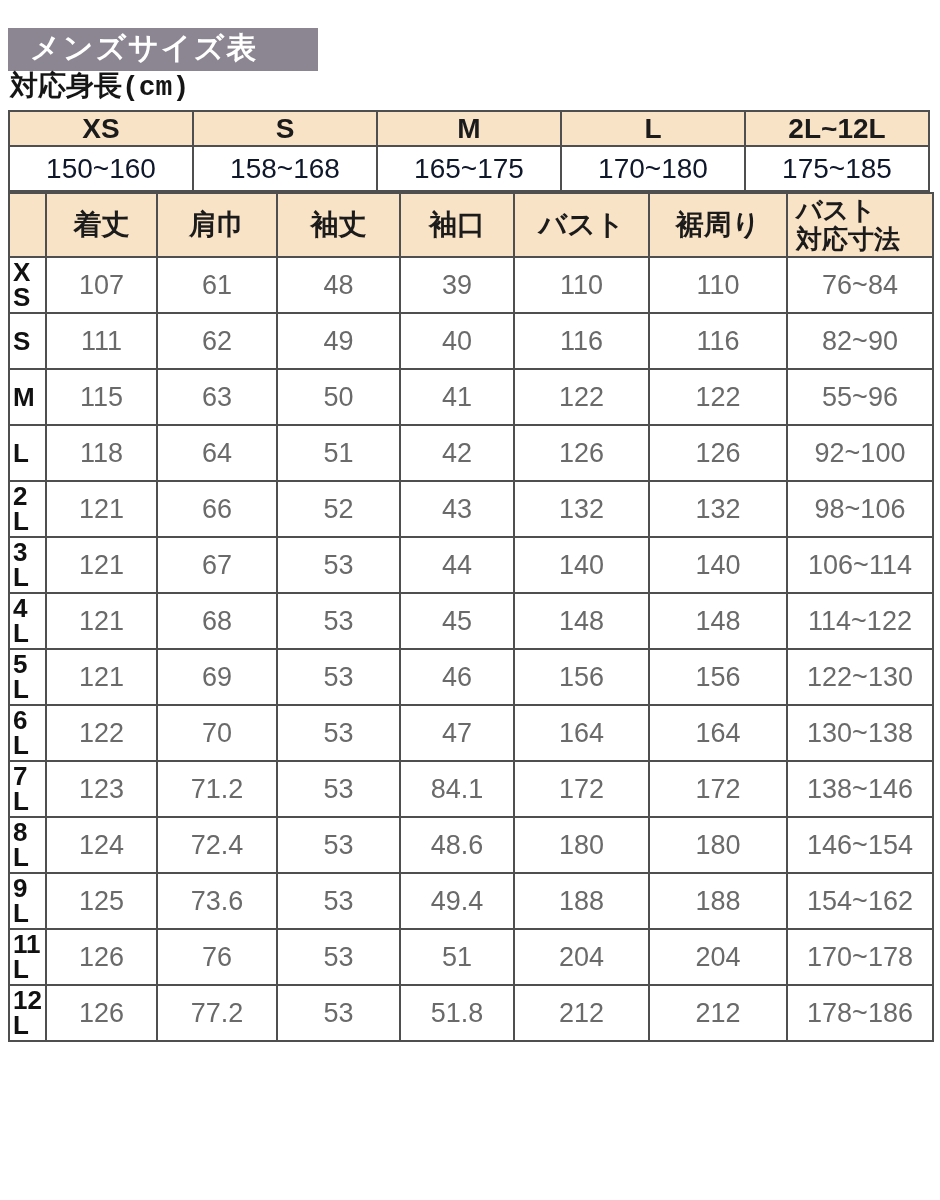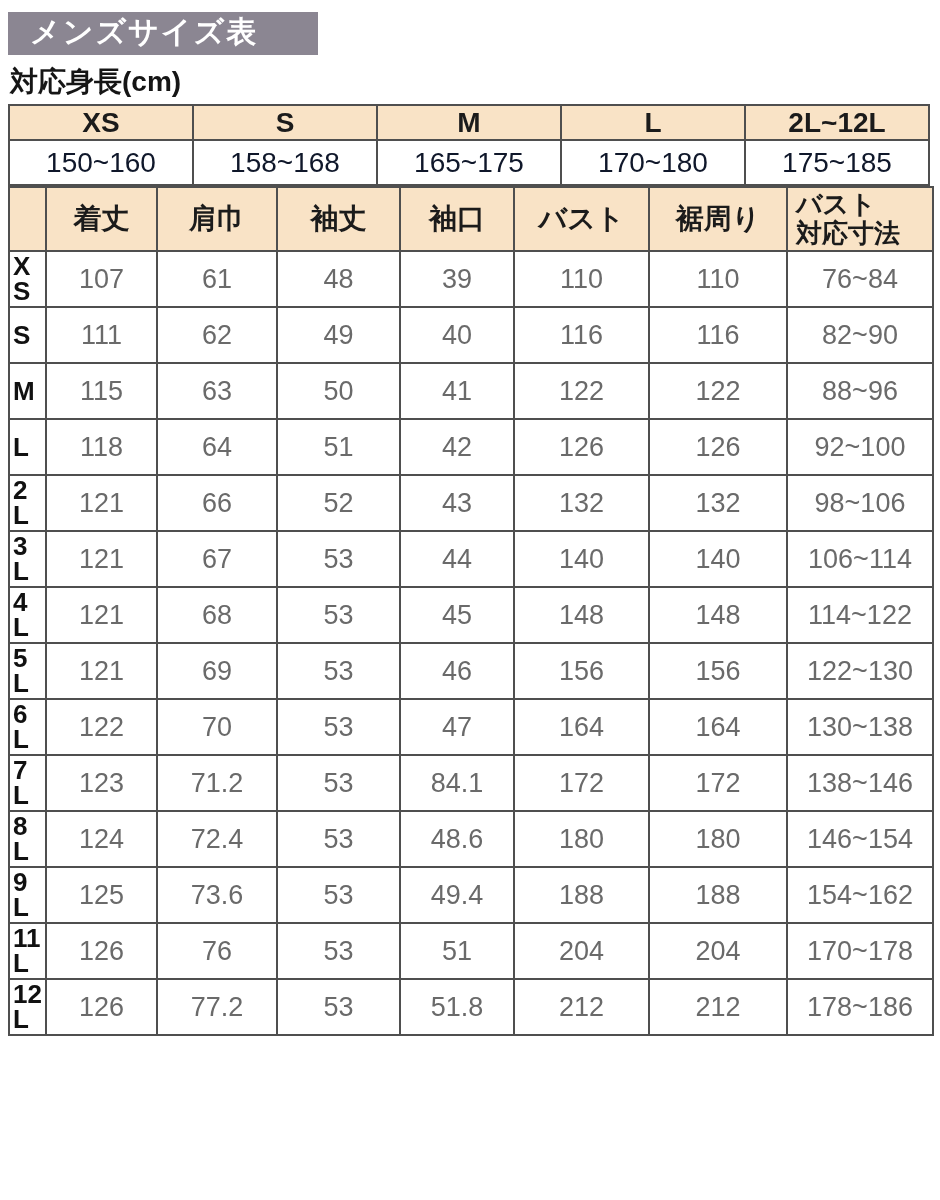--- a/index.html
+++ b/index.html
@@ -2,40 +2,41 @@
 <html><head>
 <meta charset="utf-8">
 <style>
   * { box-sizing: border-box; }
   html, body {
     margin: 0; padding: 0;
     width: 940px; height: 1200px;
     background: #ffffff;
     font-family: "Liberation Sans", "DejaVu Sans", sans-serif;
   }
-  .page { width: 940px; height: 860px; padding: 12px 8px 0 8px; border-radius: 7px; }
+  .page { width: 940px; height: 860px; padding: 28px 8px 0 8px; border-radius: 7px; }
 
   .title-bar {
     display: inline-block;
     background: #8b8692;
     color: #ffffff;
     font-size: 30px;
     font-weight: bold;
     letter-spacing: 2px;
     padding: 4px 28px 7px 22px;
     min-width: 310px;
     line-height: 32px;
   }
 
   .subtitle {
-    margin: 12px 0 7px 2px;
+    margin: 2px 0 7px 2px;
     font-size: 28px;
     font-weight: bold;
     color: #151515;
     line-height: 30px;
+    font-family: Liberation Mono, monospace;
   }
 
   table { border-collapse: collapse; table-layout: fixed; }
   th, td { border: 2px solid #4f4f4f; padding: 0; }
 
   
   .height-table { width: 922px; }
   .height-table thead th {
     background: #f9e3c6;
     height: 35px;
@@ -166,21 +167,21 @@
           <td>82~90</td>
         </tr>
         <tr>
           <th class="row-label">M</th>
           <td>115</td>
           <td>63</td>
           <td>50</td>
           <td>41</td>
           <td>122</td>
           <td>122</td>
-          <td>88~96</td>
+          <td>55~96</td>
         </tr>
         <tr>
           <th class="row-label">L</th>
           <td>118</td>
           <td>64</td>
           <td>51</td>
           <td>42</td>
           <td>126</td>
           <td>126</td>
           <td>92~100</td>

